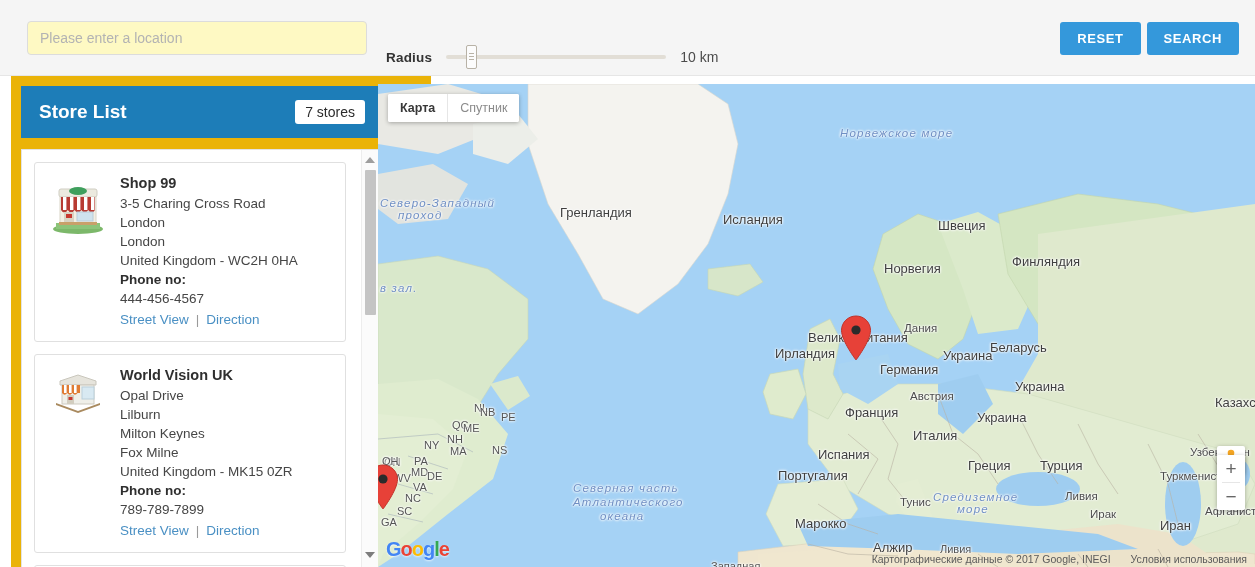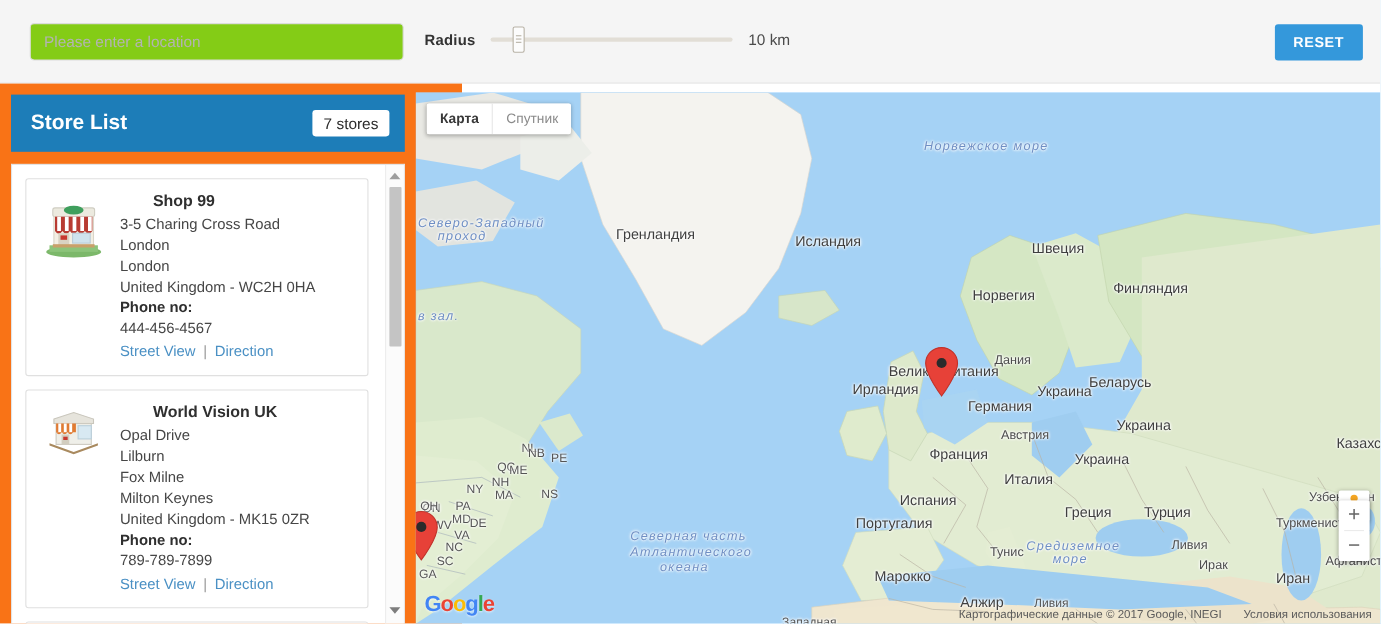--- a/index.html
+++ b/index.html
@@ -24,32 +24,32 @@
     border-bottom: 1px solid #e6e6e6;
     box-sizing: border-box;
   }
   .location-field {
     position: absolute;
     left: 27px; top: 21px;
     width: 340px; height: 34px;
     box-sizing: border-box;
     border: 1px solid #dcdcdc;
     border-radius: 4px;
-    background: #84cc16;
+    background: #fef9c3;
     padding: 0 12px;
     font-size: 14px;
     color: #4a4a4a;
     font-family: "Liberation Sans", sans-serif;
     outline: none;
   }
   .location-field::placeholder { color: #b3b3b3; }
 
   .radius-group {
     position: absolute;
-    left: 386px; top: 23px;
+    left: 386px; top: 44px;
     display: flex;
     align-items: center;
     height: 26px;
   }
   .radius-label {
     font-size: 13.5px;
     font-weight: bold;
     color: #333333;
     margin-right: 14px;
     letter-spacing: .2px;
@@ -104,23 +104,23 @@
     font-weight: bold;
     letter-spacing: .6px;
     padding: 9px 17px;
     cursor: pointer;
     font-family: "Liberation Sans", sans-serif;
   }
 
   
   .store-panel {
     position: absolute;
-    left: 0; top: 76px;
+    left: 11px; top: 76px;
     width: 420px; height: 491px;
-    background: #f97316;
+    background: #eab308;
   }
   .store-list-header {
     position: absolute;
     left: 10px; top: 10px;
     width: 358px; height: 52px;
     background: #1d7db8;
     box-sizing: border-box;
     display: flex;
     align-items: center;
     justify-content: space-between;
@@ -175,21 +175,20 @@
     display: flex;
     justify-content: center;
     padding-top: 2px;
   }
   .store-info { flex: 1 1 auto; min-width: 0; }
   .store-name {
     font-size: 14.5px;
     font-weight: bold;
     color: #2f2f2f;
     margin-bottom: 3px;
-    margin-left: 30px;
   }
   .store-line {
     font-size: 13.5px;
     color: #464646;
     line-height: 19px;
   }
   .store-phone-label {
     font-size: 13.5px;
     font-weight: bold;
     color: #2f2f2f;
@@ -361,20 +360,21 @@
           <i></i>
             <i></i>
             <i></i>
         </div>
       </div>
       <span class="radius-value">10 km</span>
     </div>
 
     <div class="header-buttons">
       <button class="btn">RESET</button>
+      <button class="btn">SEARCH</button>
     </div>
   </div>
 
   <div class="store-panel">
     <div class="store-list-header">
       <span class="store-list-title">Store List</span>
       <span class="store-count-badge">7 stores</span>
     </div>
 
     <div class="store-scroll-wrap">
@@ -430,22 +430,22 @@
                 <path d="M10 24 q2.6 3.6 5.2 0 q2.6 3.6 5.2 0 q2.6 3.6 5.2 0 L28 24 Z" fill="#e07b33"></path>
                 <rect x="30" y="18" width="12" height="12" fill="#d8e9f2" stroke="#bacfdb"></rect>
                 <rect x="15" y="26" width="7" height="9" fill="#d2cdbf"></rect>
                 <rect x="16.5" y="28" width="4" height="3" fill="#c8382f"></rect>
               </svg>
             </div>
             <div class="store-info">
               <div class="store-name">World Vision UK</div>
               <div class="store-line">Opal Drive</div>
               <div class="store-line">Lilburn</div>
+              <div class="store-line">Milton Keynes</div>
               <div class="store-line">Fox Milne</div>
-              <div class="store-line">Milton Keynes</div>
               <div class="store-line">United Kingdom - MK15 0ZR</div>
               <div class="store-phone-label">Phone no:</div>
               <div class="store-line">789-789-7899</div>
               <div class="store-links"><a>Street View</a><span class="sep">|</span><a>Direction</a></div>
             </div>
           </div>
           <div class="store-card"></div>
         </div>
 
       <div class="scrollbar">

